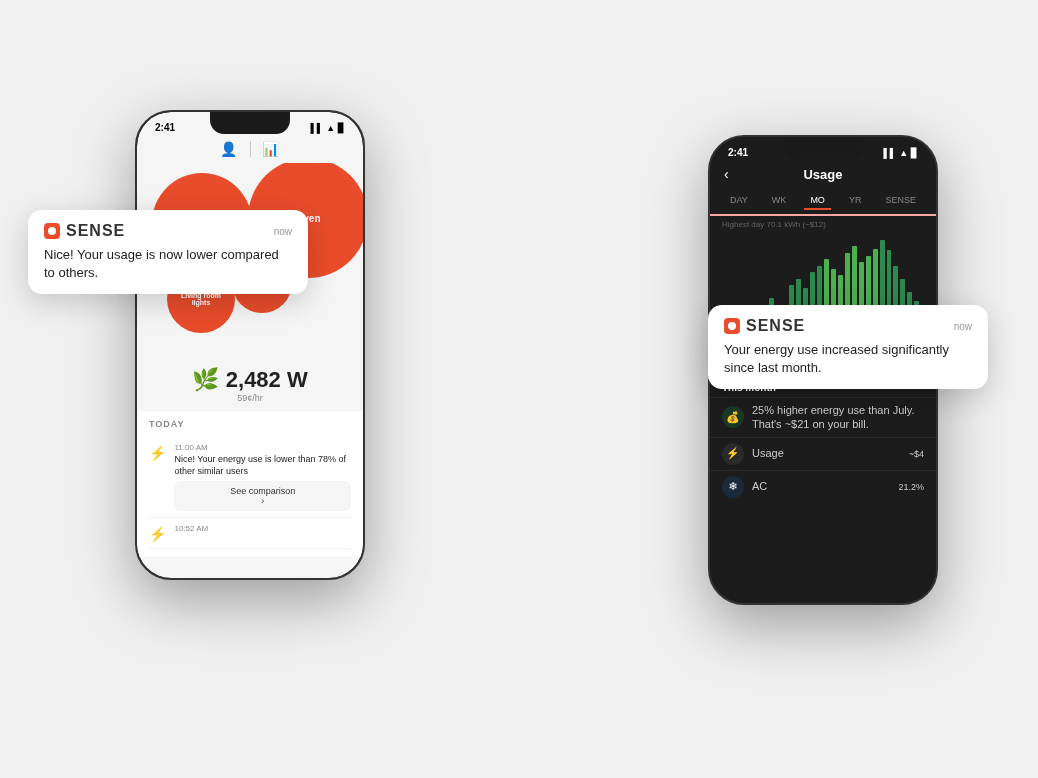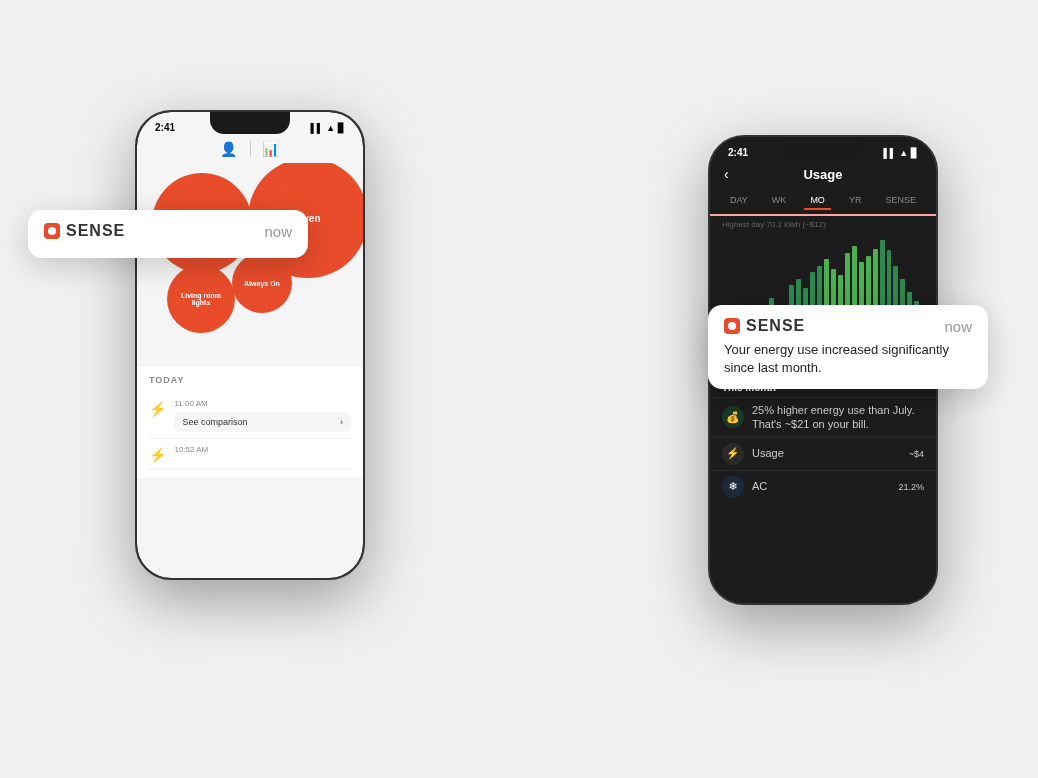--- a/index.html
+++ b/index.html
@@ -228,20 +228,21 @@
     .see-comparison {
       display: flex;
       align-items: center;
       justify-content: space-between;
       background: #f5f5f5;
       border-radius: 6px;
       padding: 5px 8px;
       margin-top: 4px;
       font-size: 9px;
       color: #333;
+      flex-direction: column;
     }
 
     
     .phone2-screen {
       background: #1c1c1c;
       color: #fff;
     }
 
     .phone2-statusbar {
       display: flex;
@@ -411,21 +412,21 @@
     }
 
     .notif-app-name {
       font-size: 16px;
       font-weight: 700;
       color: #333;
       letter-spacing: 1px;
     }
 
     .notif-time {
-      font-size: 15px;
+      font-size: 10px;
       color: #999;
     }
 
     .notif-message {
       font-size: 13px;
       color: #222;
       line-height: 1.4;
       font-weight: 400;
     }
 
@@ -485,27 +486,36 @@
           <span>Oven</span>
         </div>
         <div class="bubble bubble-living">
           <span style="font-size:7px;text-align:center;padding:4px;">Living room lights</span>
         </div>
         <div class="bubble bubble-always">
           <span style="font-size:7px;text-align:center;padding:4px;">Always On</span>
         </div>
       </div>
 
+      <div class="power-display">
+        <div class="power-value">
+          <span class="power-leaf">🌿</span>
+          <span>2,482</span>
+          <span>W</span>
+        </div>
+        <div class="power-rate">59¢/hr</div>
+      </div>
 
       <div class="today-section">
         <div class="today-label">TODAY</div>
         <div class="today-item">
           <span class="today-icon">⚡</span>
           <div class="today-text">
             <div class="today-time">11:00 AM</div>
+            <div class="today-desc">Nice! Your energy use is lower than 78% of other similar users</div>
             <div class="see-comparison">
               <span>See comparison</span>
               <span>›</span>
             </div>
           </div>
         </div>
         <div class="today-item">
           <span class="today-icon" style="color:#4CAF50;">⚡</span>
           <div class="today-text">
             <div class="today-time">10:52 AM</div>
@@ -603,20 +613,21 @@
   <div class="notification-card notif1">
     <div class="notif-header">
       <div class="notif-brand">
         <div class="notif-logo">
           <div class="notif-logo-inner"></div>
         </div>
         <span class="notif-app-name">SENSE</span>
       </div>
       <span class="notif-time">now</span>
     </div>
+    <div class="notif-message">Nice! Your usage is now lower compared to others.</div>
   </div>
 
   <div class="notification-card notif2">
     <div class="notif-header">
       <div class="notif-brand">
         <div class="notif-logo">
           <div class="notif-logo-inner"></div>
         </div>
         <span class="notif-app-name">SENSE</span>
       </div>

